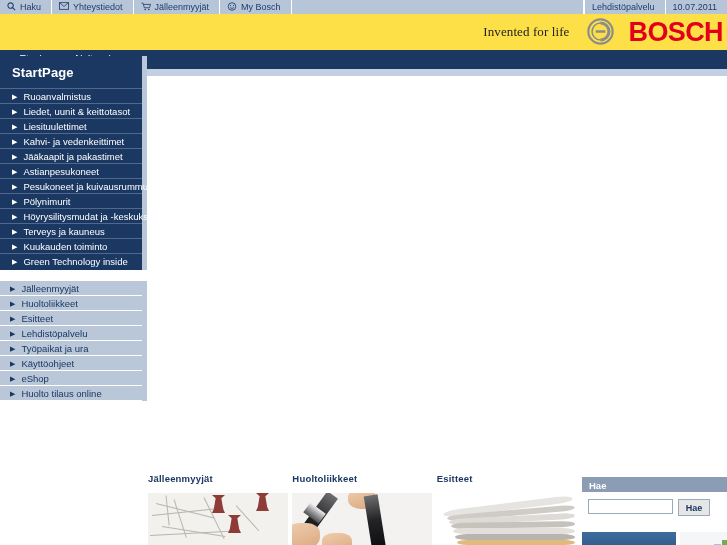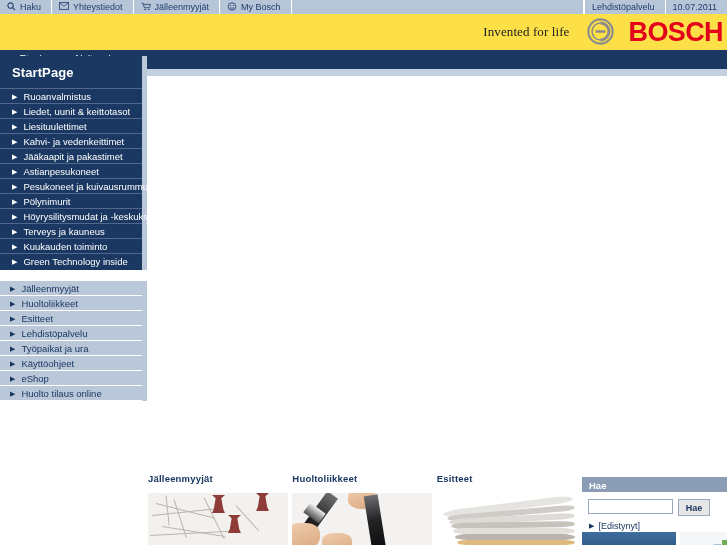--- a/index.html
+++ b/index.html
@@ -468,24 +468,20 @@
     </div>
 
   </div>
 
   <div class="searchpanel">
     <div class="search-head">Hae</div>
     <div class="search-body">
       <input class="search-input" type="text" placeholder="" style="">
       <button class="search-btn">Hae</button>
     </div>
-    <div class="adv">
-      <span class="bullet">▶</span>
-      <span>[Edistynyt]</span>
-    </div>
   </div>
 
   <div class="promo-row">
     <div class="promo promo-a"></div>
     <div class="promo promo-b">
       <div class="b1"></div>
       <div class="b2"></div>
 
     </div>
 

